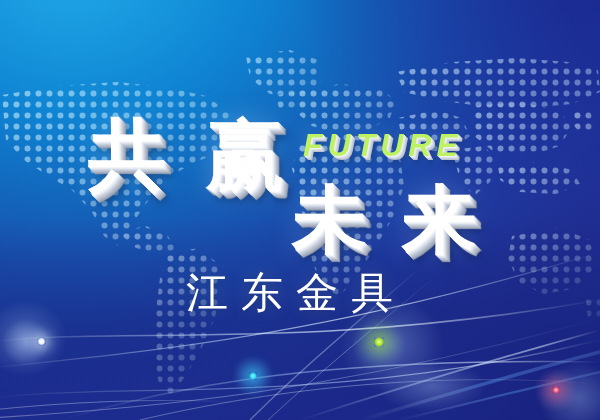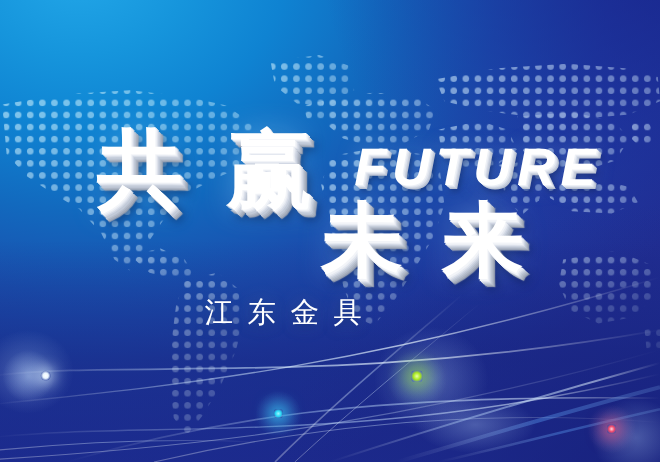--- a/index.html
+++ b/index.html
@@ -70,39 +70,39 @@
       8px 9px 9px rgba(8,24,70,.55),
       0 0 26px rgba(150,215,255,.40);
   }
 
   #ch-gong{left:88px;  top:116px; font-size:78px;}
   #ch-ying{left:206px; top:116px; font-size:78px;}
   #ch-wei{ left:292px; top:182px; font-size:74px;}
   #ch-lai{ left:402px; top:182px; font-size:74px;}
 
   #future{
-    position:absolute;left:322px;top:129px;
+    position:absolute;left:303px;top:129px;
     font-family:"Liberation Sans",sans-serif;
     font-style:italic;font-weight:700;
-    font-size:48px;letter-spacing:5px;
-    color:#ffffff;line-height:1;
+    font-size:32px;letter-spacing:5px;
+    color:#bef264;line-height:1;
     text-shadow:
       1px 1px 0 #eef1f6,
       2px 2px 0 #dde2ec,
       3px 3px 0 #c9d0de,
       4px 4px 0 #b9c1d1,
       5px 6px 6px rgba(10,26,74,.5),
       0 0 20px rgba(160,220,255,.35);
   }
 
   #brand{
     position:absolute;left:186px;top:272px;
     font-family:"DejaVu Serif","Liberation Serif",serif;
     font-weight:400;
-    font-size:26px;
+    font-size:42px;
     letter-spacing:13px;
     color:#ffffff;
     line-height:1;
     text-shadow:0 2px 10px rgba(10,30,90,.55), 0 0 18px rgba(170,225,255,.30);
   }
 </style>
 </head>
 <body>
 
 <div id="stage">

